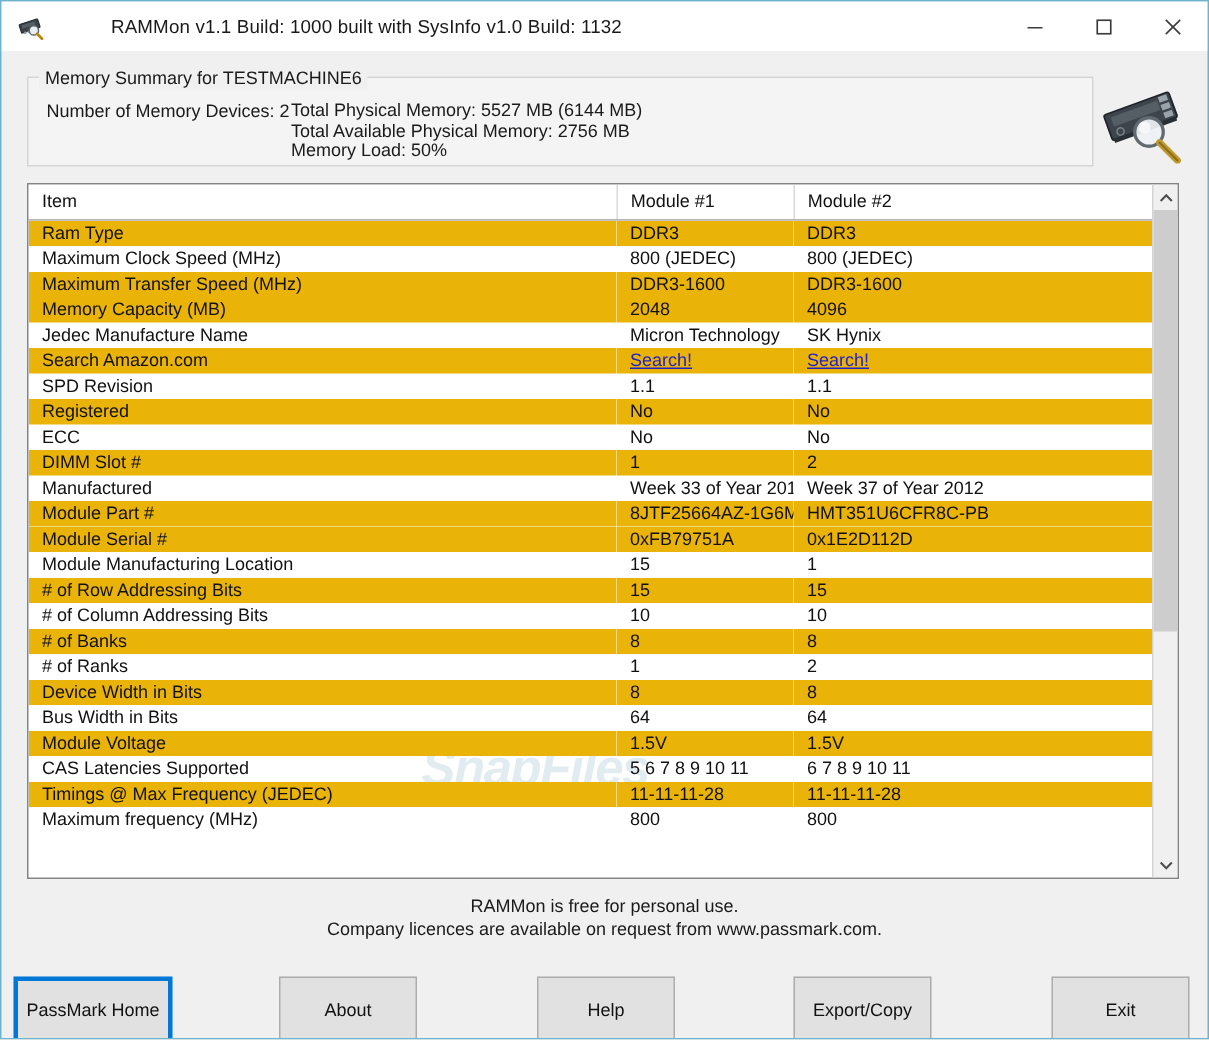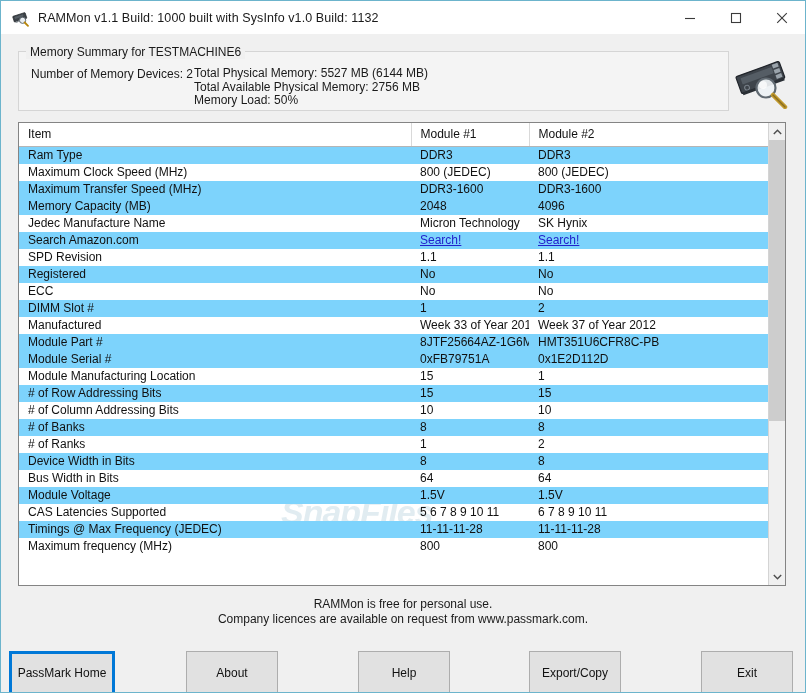--- a/index.html
+++ b/index.html
@@ -18,20 +18,21 @@
     overflow: hidden;
   }
 
   
   #titlebar {
     height: 33px;
     background: #ffffff;
     display: flex;
     align-items: center;
     position: relative;
+    gap: 36px;
   }
   #title-icon {
     width: 18px; height: 18px;
     margin-left: 11px; margin-right: 8px;
     position: relative;
     flex: none;
   }
   #title-text {
     font-size: 12.5px;
     color: #1a1a1a;
@@ -122,21 +123,21 @@
   }
   table.grid thead th:last-child { border-right: none; }
   table.grid tbody td {
     height: 17px;
     padding: 0 0 0 9px;
     white-space: nowrap;
     overflow: hidden;
     vertical-align: middle;
     line-height: 17px;
   }
-  table.grid tbody tr.alt td { background: #7dd3fc; }
+  table.grid tbody tr.alt td { background: #eab308; }
   td.indent1 { padding-left: 32px; }
   a.amazon-link {
     color: #2222cc;
     text-decoration: underline;
     cursor: pointer;
   }
 
   
   #watermark {
     position: absolute;

